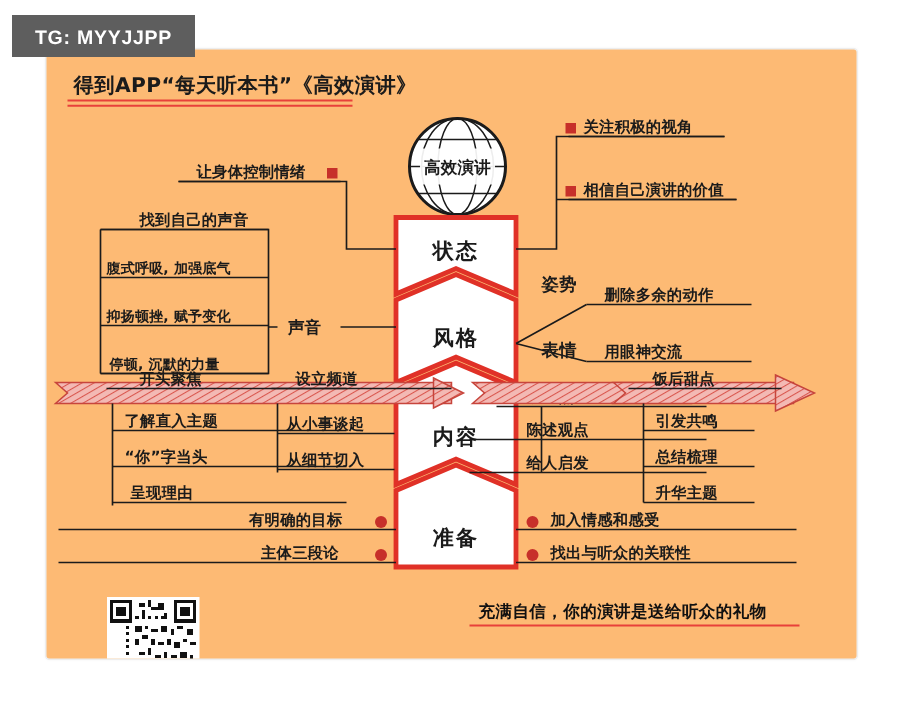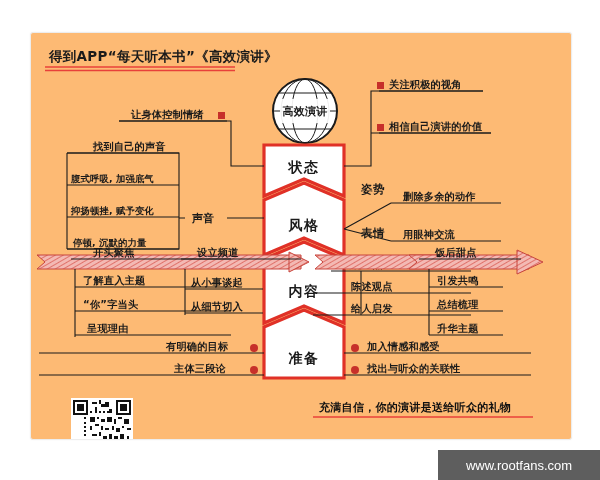--- a/index.html
+++ b/index.html
@@ -53,20 +53,23 @@
   .redline{stroke:#e8403a;stroke-width:1.4;}
   .spine{stroke:#e03127;stroke-width:3.2;fill:#ffffff;}
   .bullet{fill:#c7302a;}
   .qr-wrap{position:absolute;left:40px;top:365px;width:62px;height:62px;}
 </style>
 </head>
 <body>
 
 <div id="stage">
 
+  <div class="tg-badge">
+    <span>TG: MYYJJPP</span>
+  </div>
 
   <div class="card">
 
     <svg class="map" viewBox="0 0 540 406">
 
       <text class="hw hw-title" x="18" y="28">得到APP“每天听本书”《高效演讲》</text>
       <line class="redline" x1="14" y1="34" x2="204" y2="34"></line>
       <line class="redline" x1="14" y1="37.5" x2="204" y2="37.5"></line>
 
       <g>
@@ -304,17 +307,14 @@
             <rect x="18" y="25" width="2" height="2"></rect>
           <rect x="21" y="24" width="1" height="2"></rect>
             <rect x="23" y="26" width="2" height="1"></rect>
           <rect x="26" y="24" width="2" height="2"></rect>
         </g>
       </svg>
     </div>
 
   </div>
 
-  <div class="footer-bar">
-    <span>www.rootfans.com</span>
-  </div>
 
 </div>
 
 </body></html>

